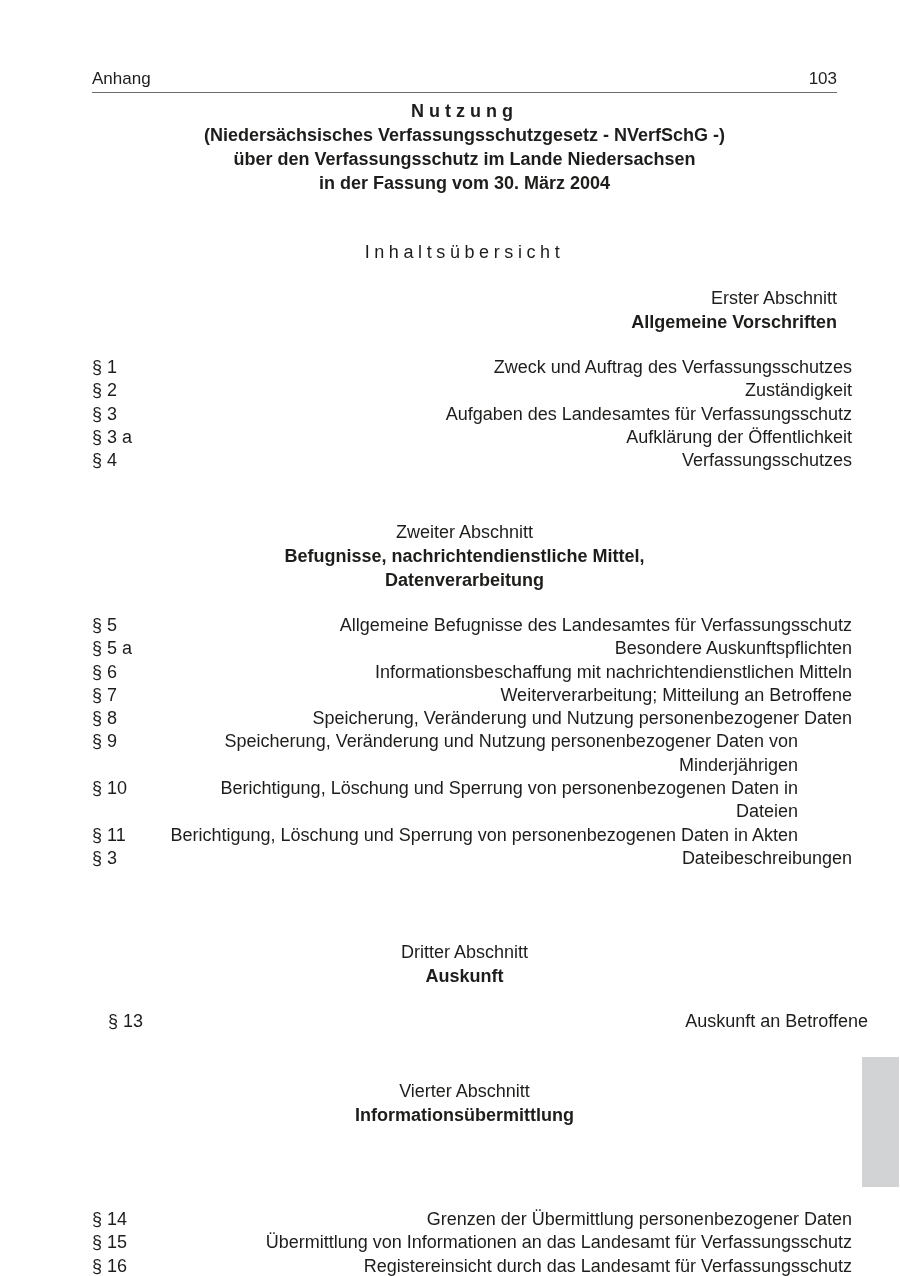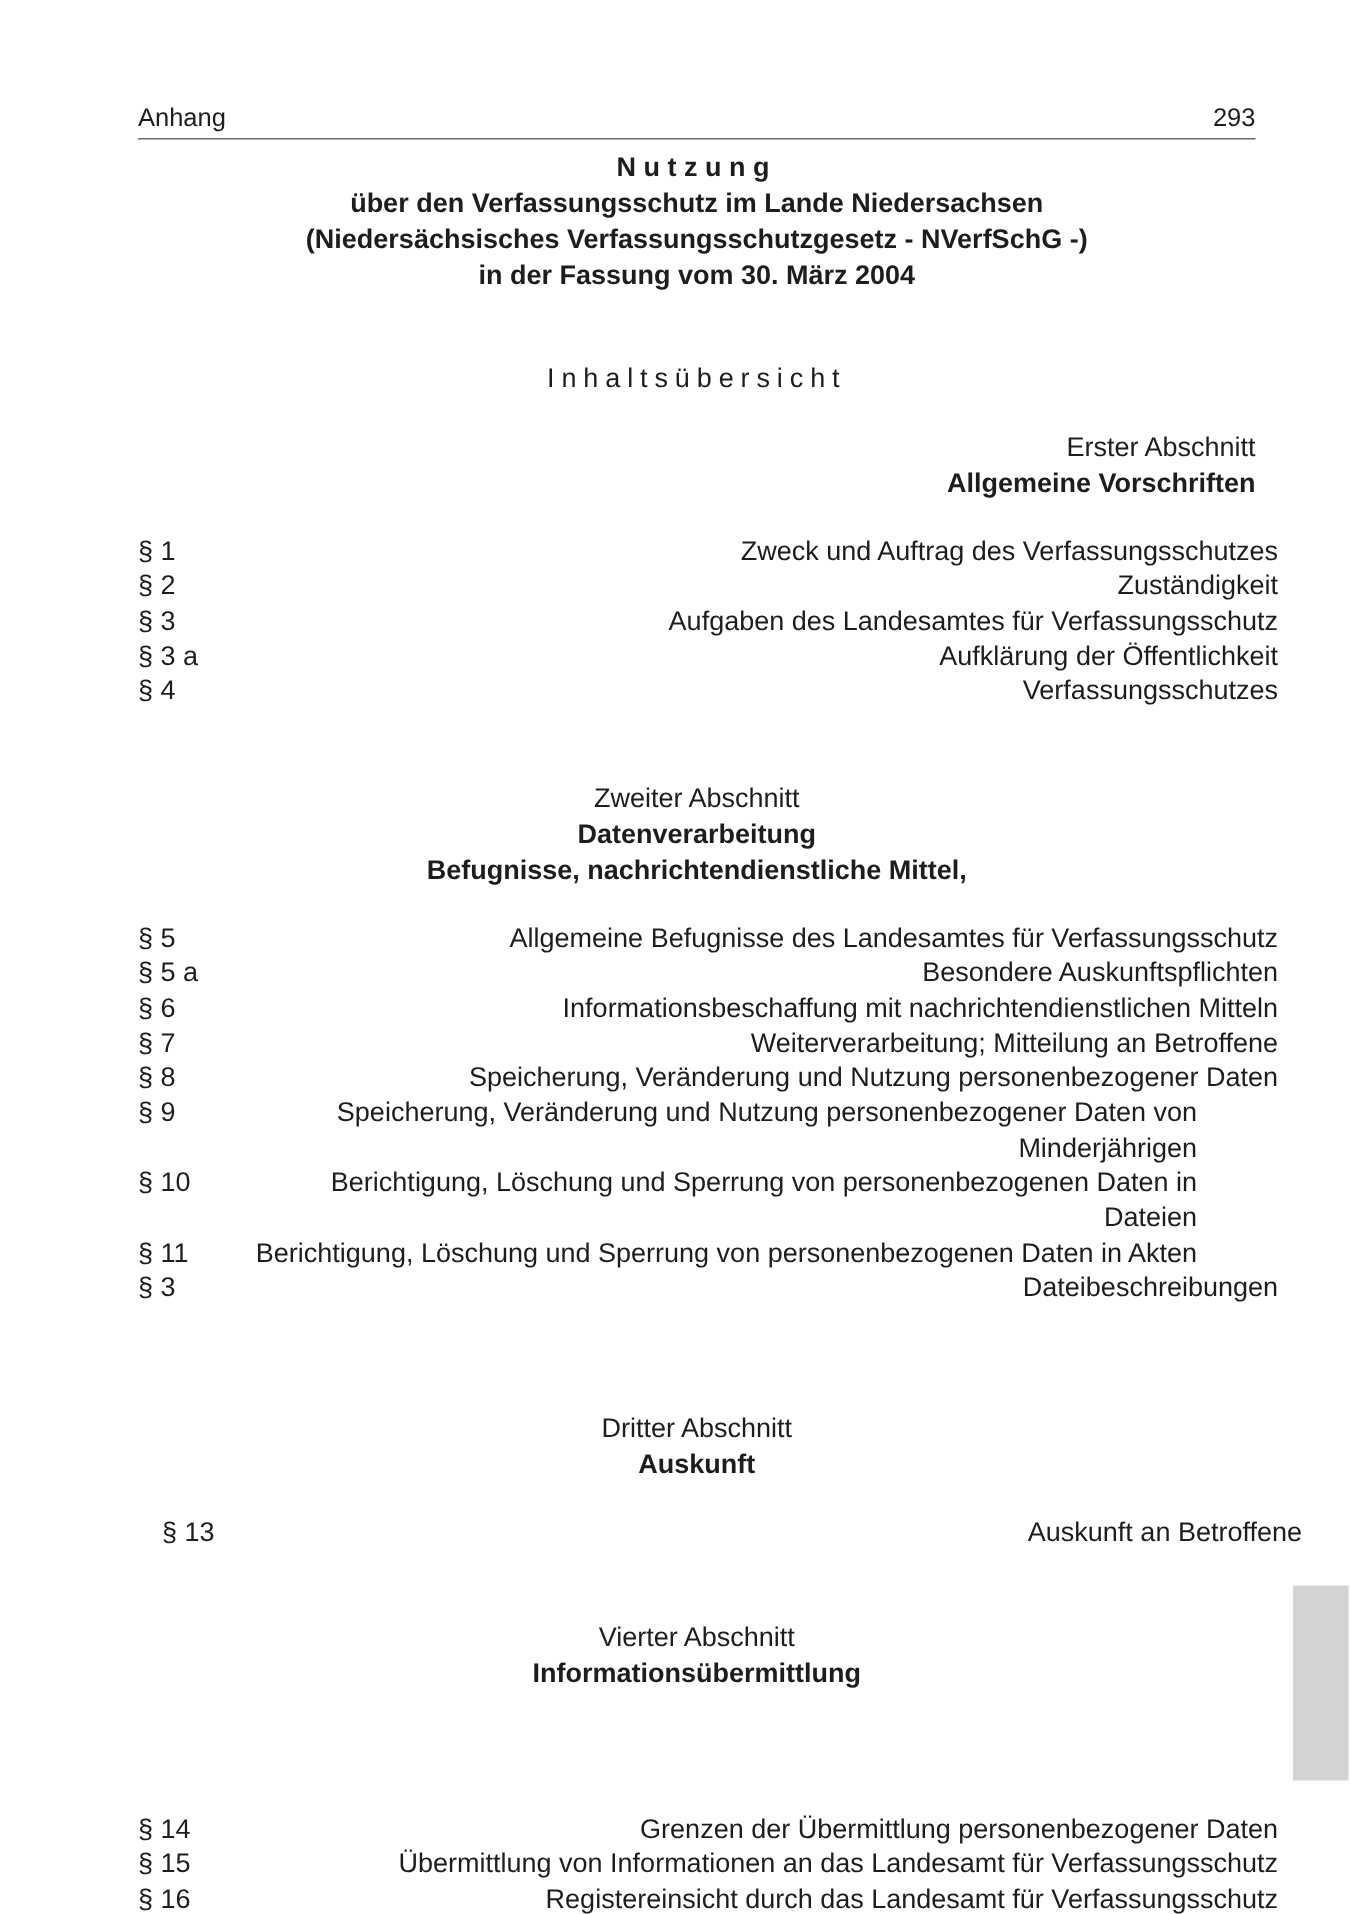--- a/index.html
+++ b/index.html
@@ -25,27 +25,27 @@
     .entry { display: flex; }
     .entry .num { width: 66px; flex: none; white-space: pre; }
     .entry .text { flex: 1; text-align: right; }
     .thumb-tab { position: absolute; left: 862px; top: 1057px; width: 37px; height: 130px; background: #d2d3d5; }
   </style>
 </head>
 <body>
 
 <div class="running-head">
   <span class="left">Anhang</span>
-  <span class="right">293</span>
+  <span class="right">103</span>
 </div>
 
 <div class="center-block title-block">
   <div class="spaced">Nutzung</div>
+  <div>(Niedersächsisches Verfassungsschutzgesetz - NVerfSchG -)</div>
   <div>über den Verfassungsschutz im Lande Niedersachsen</div>
-  <div>(Niedersächsisches Verfassungsschutzgesetz - NVerfSchG -)</div>
   <div>in der Fassung vom 30. März 2004</div>
 </div>
 
 <div class="center-block toc-title">Inhaltsübersicht</div>
 
 <div class="center-block section-head" style="top:286px;text-align:right;">
   <div class="label">Erster Abschnitt</div>
   <div class="name">Allgemeine Vorschriften</div>
 </div>
 <div class="entries" style="top:356px;">
@@ -66,22 +66,22 @@
       <span class="text">Aufklärung der Öffentlichkeit</span>
     </div>
   <div class="entry">
       <span class="num">§ 4</span>
       <span class="text">Verfassungsschutzes</span>
     </div>
 </div>
 
 <div class="center-block section-head" style="top:520px;">
   <div class="label">Zweiter Abschnitt</div>
+  <div class="name">Befugnisse, nachrichtendienstliche Mittel,</div>
   <div class="name">Datenverarbeitung</div>
-  <div class="name">Befugnisse, nachrichtendienstliche Mittel,</div>
 </div>
 <div class="entries" style="top:614px;">
   <div class="entry">
       <span class="num">§ 5</span>
       <span class="text">Allgemeine Befugnisse des Landesamtes für Verfassungsschutz</span>
     </div>
   <div class="entry">
       <span class="num">§ 5 a</span>
       <span class="text" style="white-space:pre;">  Besondere Auskunftspflichten</span>
     </div>

